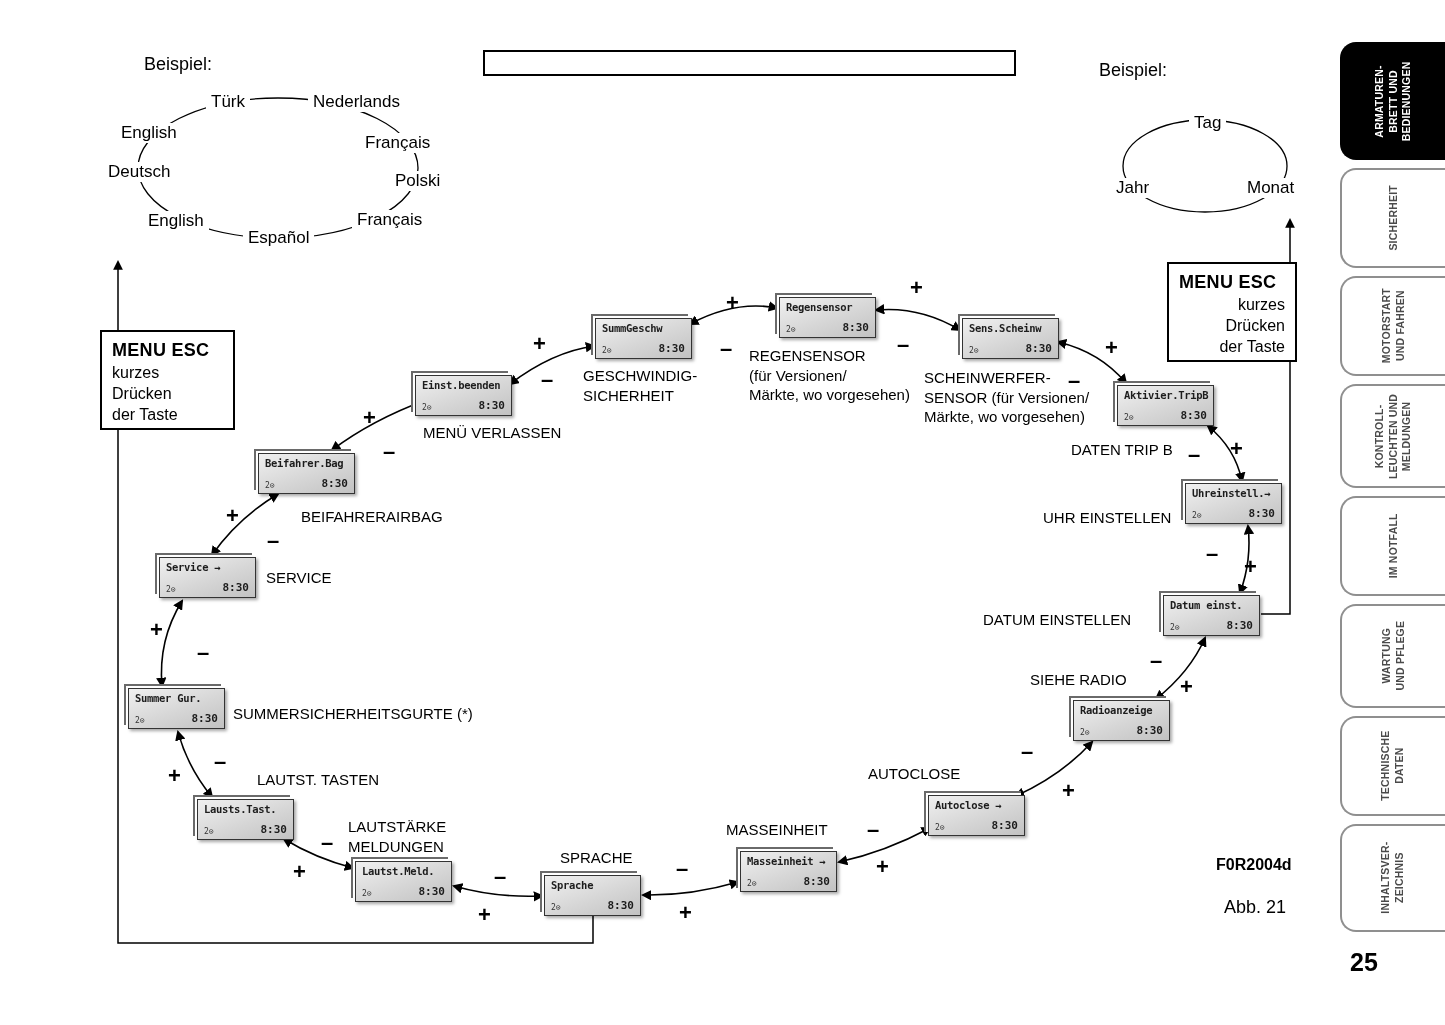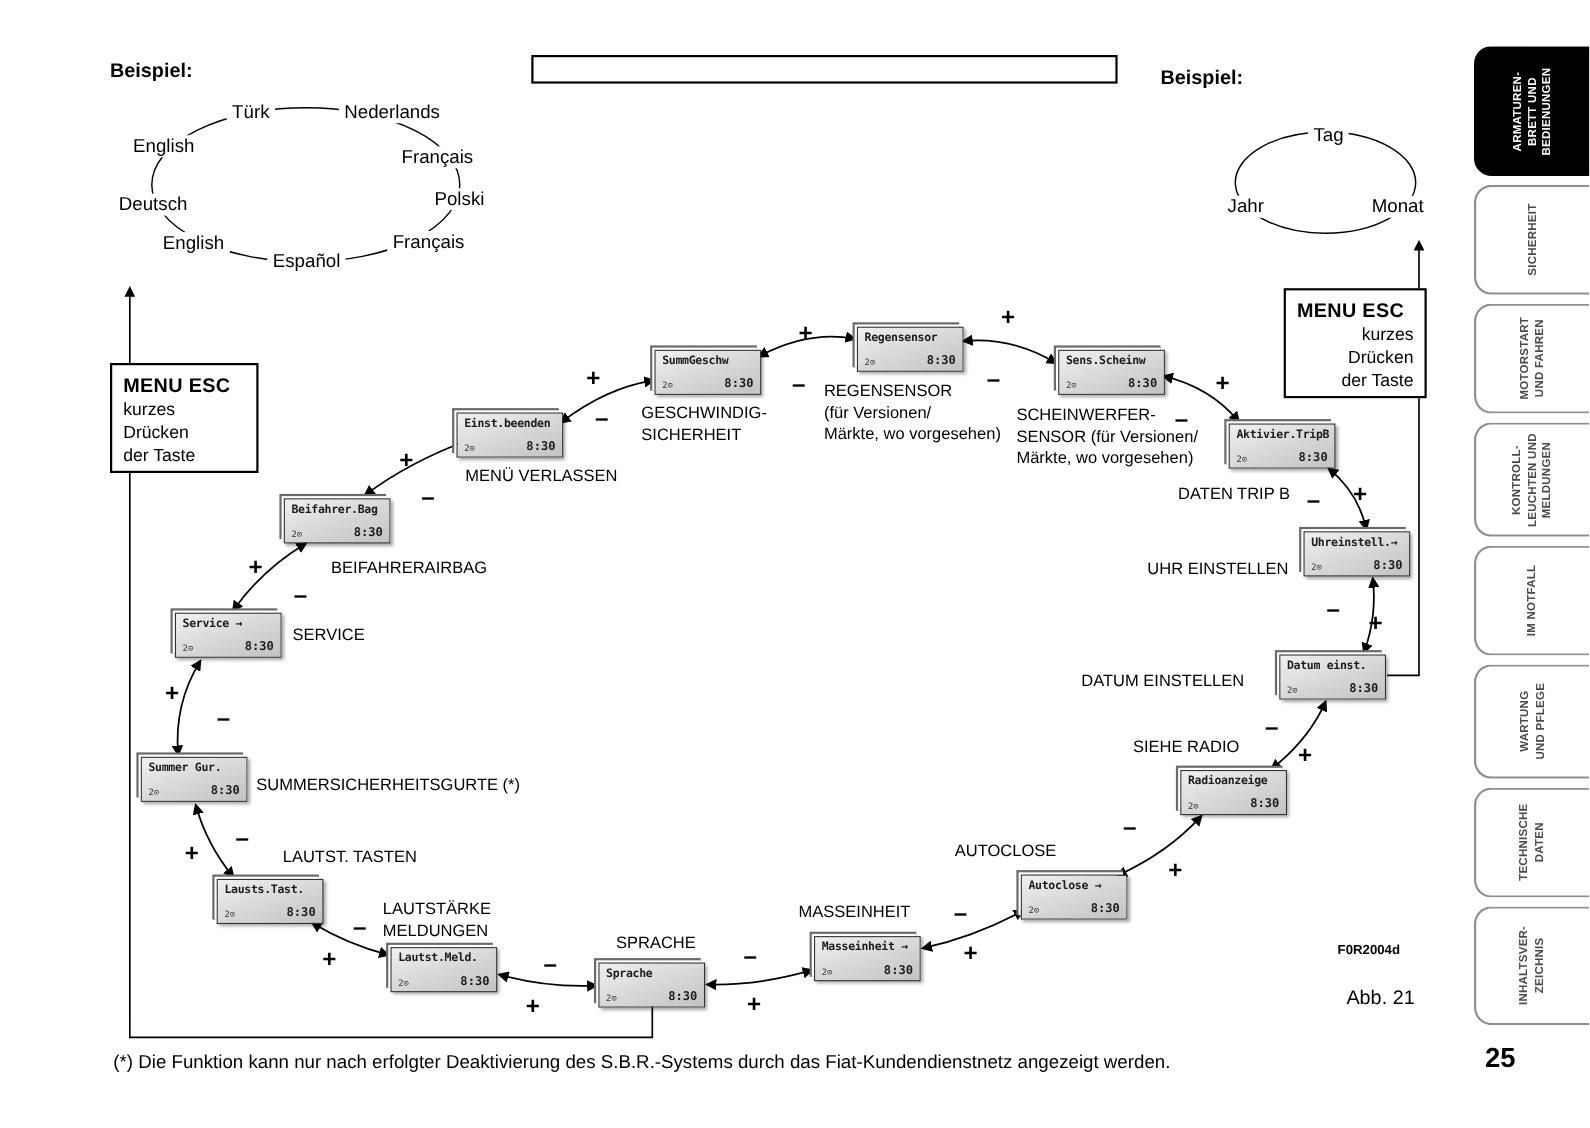--- a/index.html
+++ b/index.html
@@ -1,41 +1,41 @@
 <!DOCTYPE html>
 <html><head>
 <meta charset="utf-8">
 <style>
   * { margin:0; padding:0; box-sizing:border-box; }
   html,body { width:1445px; height:1025px; background:#fff; font-family:"Liberation Sans",sans-serif; color:#000; }
   .page { position:relative; width:1445px; height:1025px; background:#fff; overflow:hidden; }
   svg.layer { position:absolute; left:0; top:0; z-index:1; }
   .word { position:absolute; background:#fff; padding:0 5px; font-size:17px; z-index:2; white-space:nowrap; }
-  .example-title { position:absolute; font-weight:bold; font-size:18px; z-index:2; }
+  .example-title { position:absolute; font-weight:normal; font-size:18px; z-index:2;margin-left:44px; }
   .instruction { position:absolute; left:483px; top:50px; width:533px; border:2px solid #000; padding:10px 13px 12px 13px; font-size:17.5px; line-height:1.45; z-index:3; background:#fff; }
   .instruction p { margin:0; }
   .instruction b { font-weight:bold; }
   .menu-esc { position:absolute; border:2px solid #000; background:#fff; z-index:4; padding:8px 10px; }
   .menu-esc .title { font-weight:bold; font-size:18px; letter-spacing:.3px; }
   .menu-esc .sub { font-size:16px; line-height:1.3; white-space:pre-line; margin-top:2px; }
   .menu-esc.right .sub { text-align:right; }
   .screen { position:absolute; width:97px; height:41px; z-index:2;
     background:linear-gradient(160deg,#f0f0f0 0%,#d6d6d6 55%,#c2c2c2 100%);
     border:1px solid #333; padding:3px 6px 3px 6px;
     display:flex; flex-direction:column; justify-content:space-between;
     font-family:"DejaVu Sans Mono","DejaVu Sans",monospace;
     box-shadow:-3px -3px 0 -1px #ffffff, -4px -4px 0 0 #6a6a6a, 2px 2px 3px rgba(0,0,0,.35); }
   .lcd-name { font-size:10.5px; font-weight:bold; color:#1d1d1d; letter-spacing:-.3px; white-space:nowrap; }
   .lcd-foot { display:flex; justify-content:space-between; align-items:flex-end; }
   .lcd-status { font-size:8px; color:#333; }
   .lcd-time { font-size:11px; font-weight:bold; color:#1d1d1d; }
   .caption { position:absolute; font-size:15px; line-height:1.3; white-space:pre-line; z-index:2; }
   .sign { position:absolute; font-size:22px; font-weight:bold; z-index:2; line-height:1; }
   .footnote { position:absolute; left:103px; top:956px; font-size:17px; z-index:2; width:1190px; }
-  .figcode { position:absolute; left:1216px; top:856px; font-size:12px; font-weight:bold; z-index:2; }
+  .figcode { position:absolute; left:1216px; top:856px; font-size:16px; font-weight:bold; z-index:2; }
   .figlabel { position:absolute; left:1224px; top:897px; font-size:18px; z-index:2; }
   .pagenum { position:absolute; left:1350px; top:948px; font-size:25px; font-weight:bold; z-index:5; }
   .tab { position:absolute; left:1340px; width:105px; background:#fff; border:2px solid #8f8f8f; border-right:none;
     border-radius:16px 0 0 16px; display:flex; align-items:center; justify-content:center; z-index:4; color:#4a4a4a; }
   .tab.active { background:#000; border-color:#000; color:#fff; }
   .tab-label { transform:rotate(-90deg); white-space:pre-line; text-align:center; font-size:10.5px; font-weight:bold;
     line-height:1.3; letter-spacing:.2px; width:max-content; }
 </style>
 </head>
 <body>
@@ -75,21 +75,21 @@
       <path d="M212,555 Q238,518 278,494" marker-start="url(#ah)" marker-end="url(#ah)"></path>
       <path d="M332,450 Q372,420 426,400" marker-start="url(#ah)" marker-end="url(#ah)"></path>
     </g>
   </svg>
 
   <div class="example-title" style="left:100px;top:54px">Beispiel:</div>
   <span class="word" style="left:206px;top:92px">Türk</span>
   <span class="word" style="left:308px;top:92px">Nederlands</span>
   <span class="word" style="left:116px;top:123px">English</span>
   <span class="word" style="left:360px;top:133px">Français</span>
-  <span class="word" style="left:103px;top:176px">Deutsch</span>
+  <span class="word" style="left:103px;top:162px">Deutsch</span>
   <span class="word" style="left:390px;top:171px">Polski</span>
   <span class="word" style="left:143px;top:211px">English</span>
   <span class="word" style="left:352px;top:210px">Français</span>
   <span class="word" style="left:243px;top:228px">Español</span>
 
   <div class="example-title" style="left:1055px;top:60px">Beispiel:</div>
   <span class="word" style="left:1189px;top:113px">Tag</span>
   <span class="word" style="left:1111px;top:178px">Jahr</span>
   <span class="word" style="left:1242px;top:178px">Monat</span>
 
@@ -285,21 +285,20 @@
   <span class="sign" style="left:293px;top:861px">+</span>
   <span class="sign" style="left:214px;top:751px">–</span>
   <span class="sign" style="left:168px;top:765px">+</span>
   <span class="sign" style="left:150px;top:619px">+</span>
   <span class="sign" style="left:197px;top:642px">–</span>
   <span class="sign" style="left:226px;top:505px">+</span>
   <span class="sign" style="left:267px;top:530px">–</span>
   <span class="sign" style="left:363px;top:407px">+</span>
   <span class="sign" style="left:383px;top:441px">–</span>
 
-  <div class="footnote">(*) Die Funktion kann nur nach erfolgter Deaktivierung des S.B.R.-Systems durch das Fiat-Kundendienstnetz angezeigt werden.</div>
   <div class="figcode">F0R2004d</div>
   <div class="figlabel">Abb. 21</div>
   <div class="pagenum">25</div>
 
   <div class="tab active" style="top:42px;height:118px">
     <span class="tab-label">ARMATUREN-
 BRETT UND
 BEDIENUNGEN</span>
   </div>
   <div class="tab" style="top:168px;height:100px">

